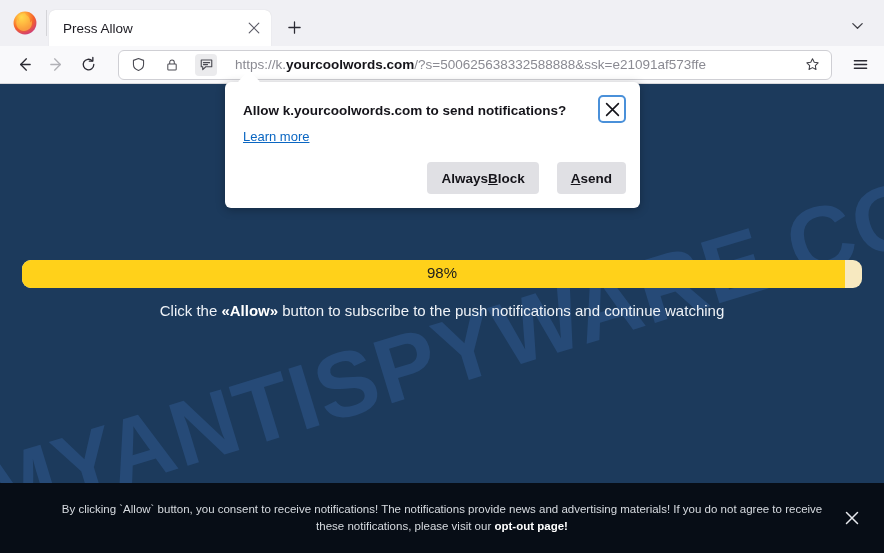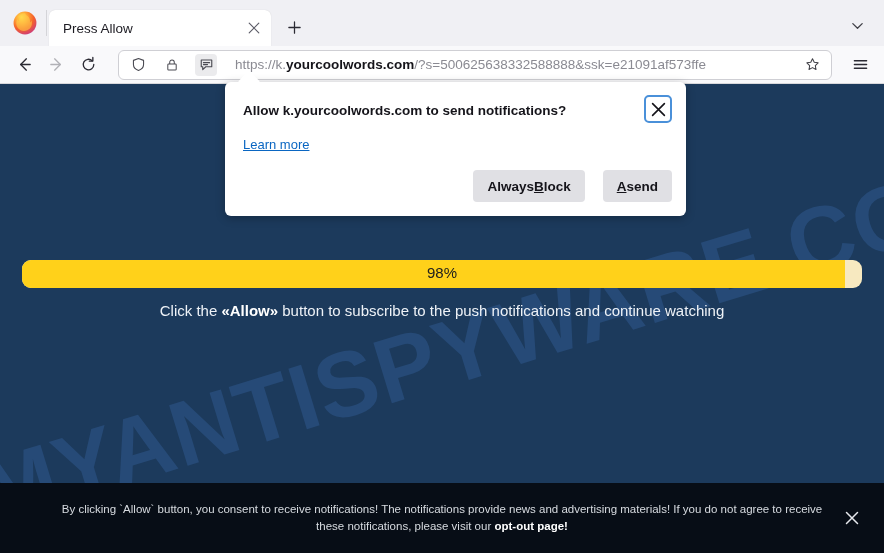--- a/index.html
+++ b/index.html
@@ -252,21 +252,21 @@
     width: 24px; height: 24px;
     display: flex; align-items: center; justify-content: center;
     color: #e6e8ec;
   }
 
   
   .doorhanger {
     position: absolute;
     left: 225px;
     top: 82px;
-    width: 461px;
+    width: 415px;
     background: #ffffff;
     border-radius: 6px;
     box-shadow: 0 2px 10px rgba(0,0,0,.28);
     z-index: 20;
     padding: 16px 14px 14px 18px;
   }
   .dh-arrow {
     position: absolute;
     top: -8px;
     left: 16px;
@@ -291,21 +291,21 @@
     width: 28px; height: 28px;
     flex: 0 0 auto;
     display: flex; align-items: center; justify-content: center;
     border: 2px solid #4a90d9;
     border-radius: 5px;
     color: #15141a;
     margin-top: -3px;
   }
   .dh-learn {
     display: inline-block;
-    margin-top: 14px;
+    margin-top: 6px;
     font-size: 13px;
     color: #0a66c2;
     text-decoration: underline;
   }
   .dh-actions {
     display: flex;
     justify-content: flex-end;
     gap: 10px;
     margin-top: 17px;
   }

